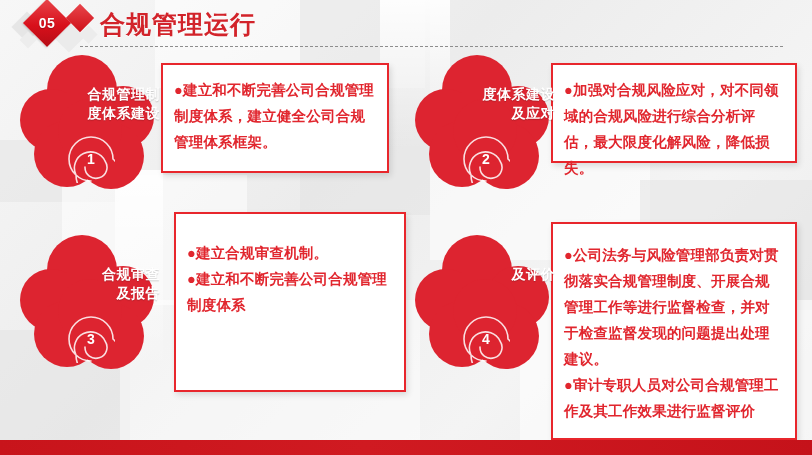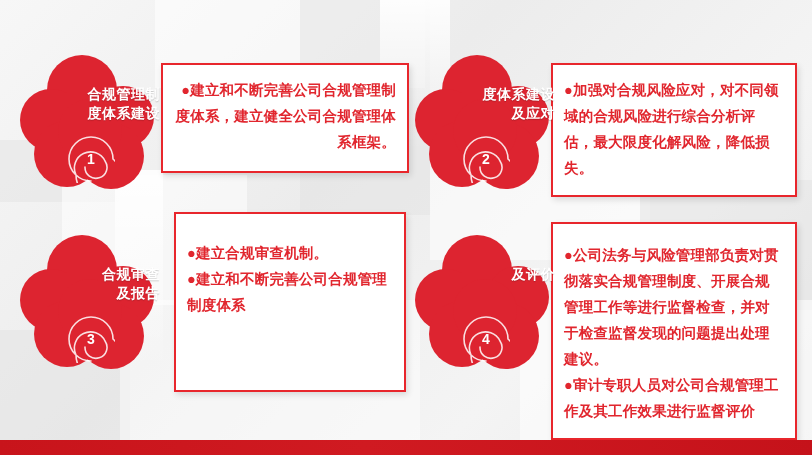--- a/index.html
+++ b/index.html
@@ -110,41 +110,52 @@
   <div class="bg-block" style="left:62px;top:175px;width:185px;height:130px;"></div>
   <div class="bg-block dk" style="left:300px;top:0px;width:130px;height:215px;"></div>
   <div class="bg-block" style="left:430px;top:110px;width:220px;height:150px;"></div>
   <div class="bg-block dk" style="left:640px;top:180px;width:172px;height:130px;"></div>
   <div class="bg-block" style="left:520px;top:300px;width:292px;height:140px;"></div>
   <div class="bg-block dk" style="left:0px;top:330px;width:130px;height:110px;"></div>
   <div class="bg-block" style="left:120px;top:300px;width:300px;height:140px;opacity:.45;"></div>
   <div class="bg-sheen" style="left:380px;top:0px;width:70px;height:150px;"></div>
   <div class="bg-sheen" style="left:115px;top:170px;width:48px;height:200px;"></div>
 
+  <div class="header">
+    <div class="diamond d-gray1"></div>
+    <div class="diamond d-gray2"></div>
+    <div class="diamond d-gray3"></div>
+    <div class="diamond d-gray4"></div>
+    <div class="diamond d-small"></div>
+    <div class="diamond d-main"></div>
+    <div class="num05">05</div>
+    <div class="page-title">合规管理运行</div>
+    <div class="dash-rule"></div>
+  </div>
 
   <div class="badge" style="left:20px;top:55px;">
     <div class="lobe l1"></div>
     <div class="lobe l2"></div>
     <div class="lobe l3"></div>
     <div class="lobe l4"></div>
     <div class="lobe l5"></div>
     <div class="lobe l6"></div>
     <div class="badge-label">
       <div>合规管理制</div>
       <div>度体系建设</div>
     </div>
     <div class="spiral">
       <svg width="48" height="48" viewBox="0 0 48 48">
         <path d="M24 46 A22 22 0 1 1 46 24 A22 22 0 1 1 9 40 A16 16 0 1 1 38 26 A11 11 0 1 1 18 32" fill="none" stroke="#ffffff" stroke-width="1.6" stroke-opacity=".85" stroke-linecap="round"></path>
       </svg>
     </div>
     <div class="badge-num">1</div>
   </div>
 
-  <div class="card" style="left:161px;top:63px;width:248px;height:110px;text-align:right;">
+  <div class="card" style="left:161px;top:63px;width:228px;height:110px;">
     <div class="card-body">
       <p>●建立和不断完善公司合规管理制度体系，建立健全公司合规管理体系框架。</p>
     </div>
   </div>
 
   <div class="badge" style="left:415px;top:55px;">
     <div class="lobe l1"></div>
     <div class="lobe l2"></div>
     <div class="lobe l3"></div>
     <div class="lobe l4"></div>
@@ -155,21 +166,21 @@
       <div>及应对</div>
     </div>
     <div class="spiral">
       <svg width="48" height="48" viewBox="0 0 48 48">
         <path d="M24 46 A22 22 0 1 1 46 24 A22 22 0 1 1 9 40 A16 16 0 1 1 38 26 A11 11 0 1 1 18 32" fill="none" stroke="#ffffff" stroke-width="1.6" stroke-opacity=".85" stroke-linecap="round"></path>
       </svg>
     </div>
     <div class="badge-num">2</div>
   </div>
 
-  <div class="card" style="left:551px;top:63px;width:246px;height:134px;font-family:Liberation Serif, serif;">
+  <div class="card" style="left:551px;top:63px;width:246px;height:100px;font-family:Liberation Serif, serif;">
     <div class="card-body">
       <p>●加强对合规风险应对，对不同领域的合规风险进行综合分析评估，最大限度化解风险，降低损失。</p>
     </div>
   </div>
 
   <div class="badge" style="left:20px;top:235px;">
     <div class="lobe l1"></div>
     <div class="lobe l2"></div>
     <div class="lobe l3"></div>
     <div class="lobe l4"></div>

